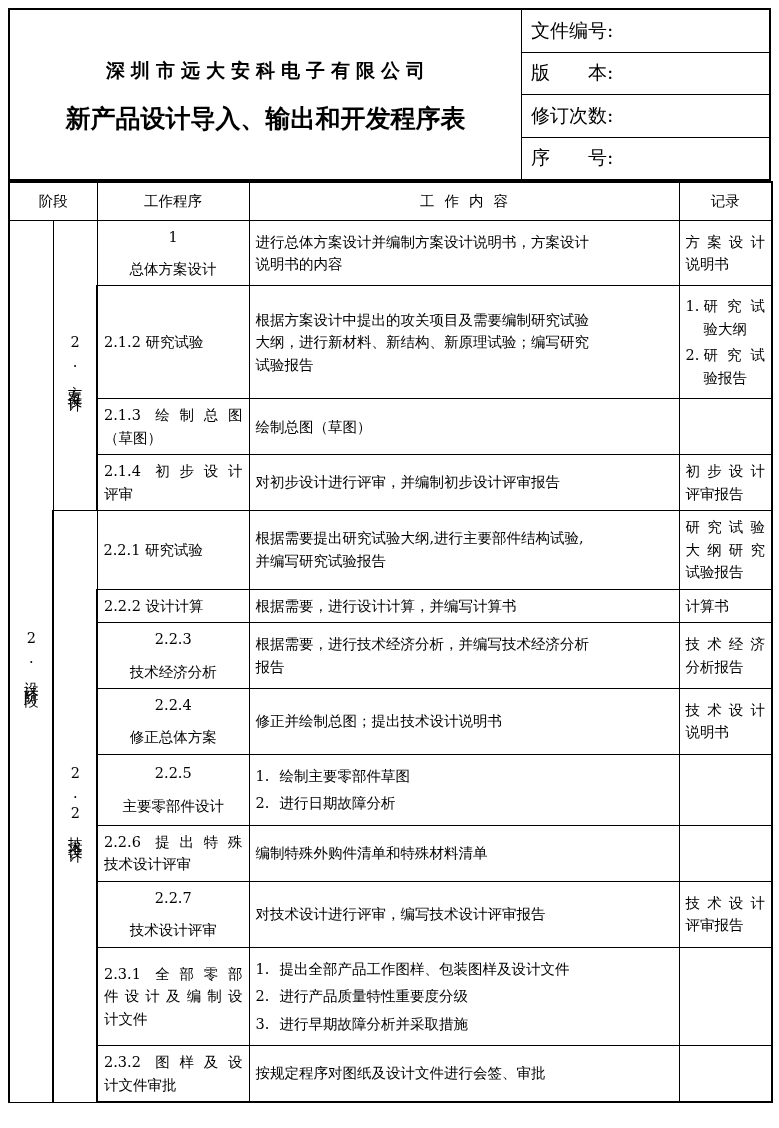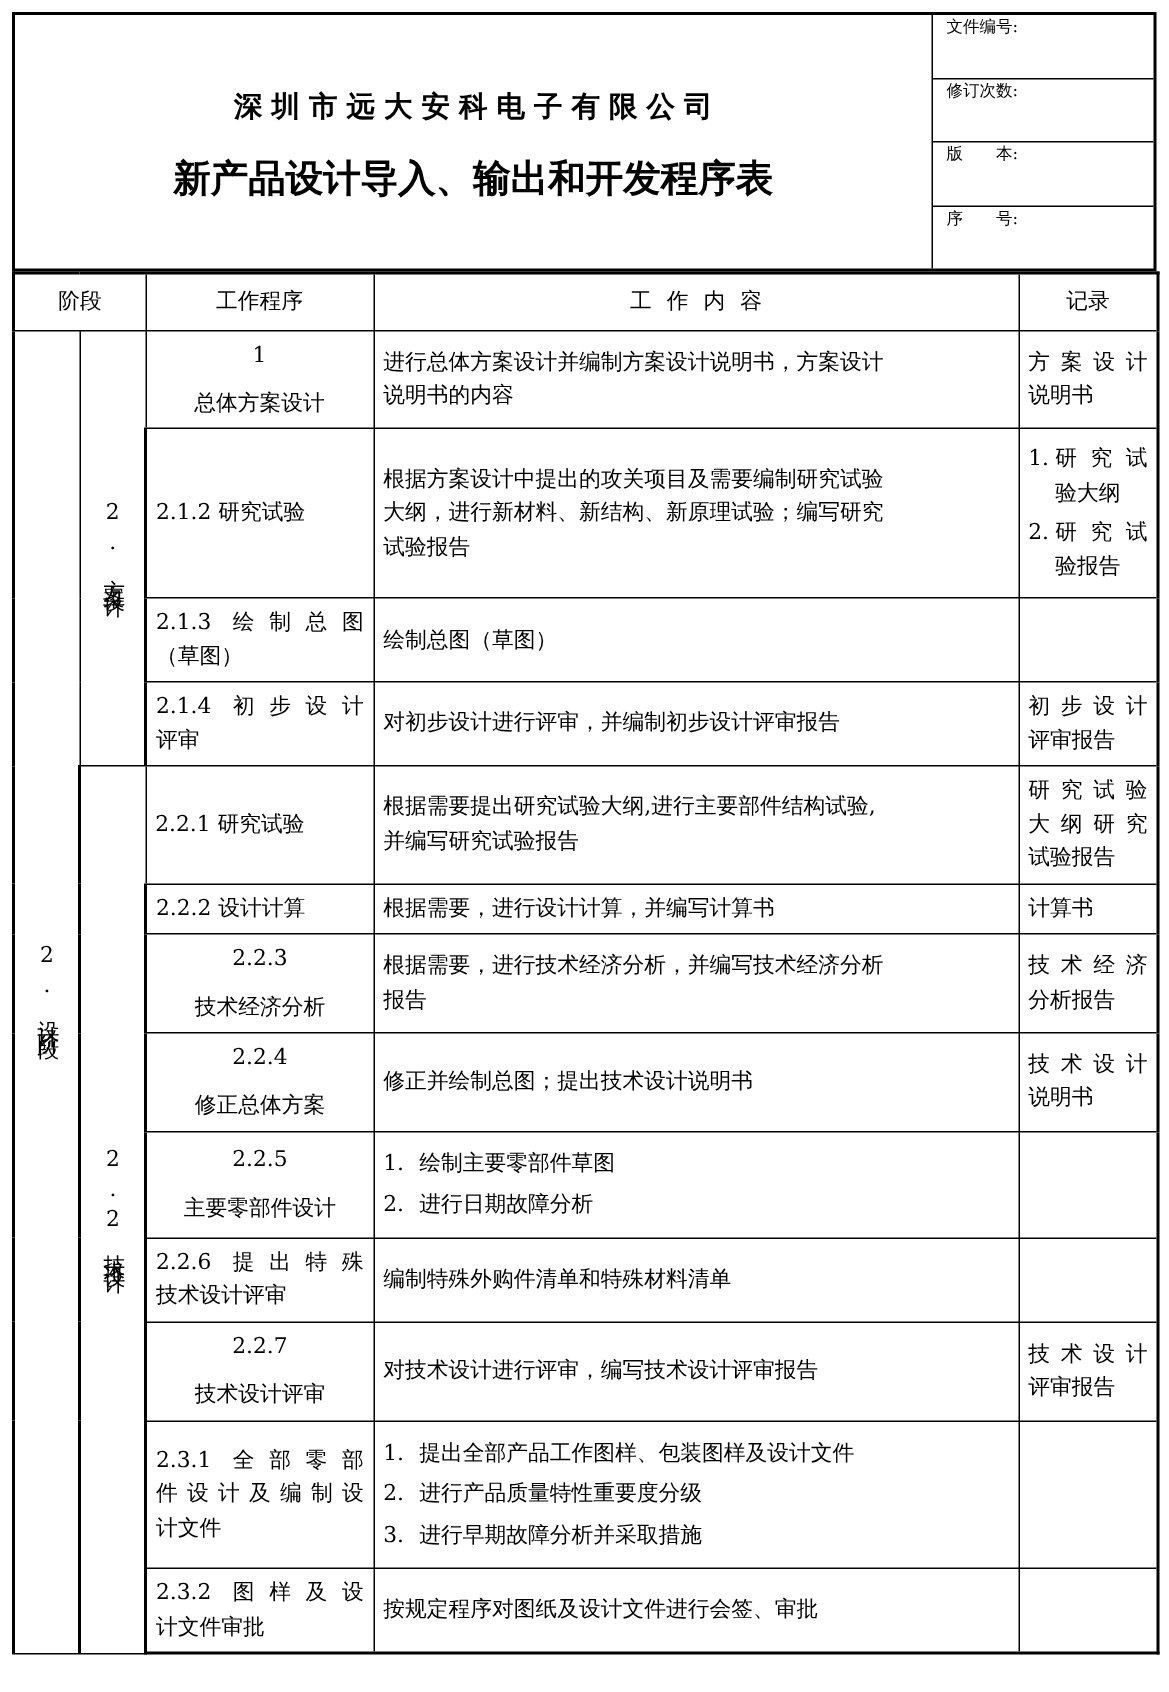--- a/index.html
+++ b/index.html
@@ -25,21 +25,21 @@
     position: absolute;
     left: 8px;
     top: 8px;
     width: 763px;
     height: 173px;
     border: 2px solid #000;
     box-sizing: border-box;
     display: flex;
   }
   .hdr-left {
-    width: 612px;
+    width: 512px;
     box-sizing: border-box;
     border-right: 1.5px solid #000;
     display: flex;
     flex-direction: column;
     align-items: center;
     justify-content: center;
     padding-top: 4px;
   }
   .company-name {
     font-family: "DejaVu Sans", "Liberation Sans", sans-serif;
@@ -59,24 +59,24 @@
   }
   .hdr-right {
     flex: 1;
     display: flex;
     flex-direction: column;
   }
   .hdr-field {
     flex: 1;
     border-bottom: 1.2px solid #000;
     display: flex;
-    align-items: flex-start;
+    align-items: center;
     padding-left: 9px;
     box-sizing: border-box;
-    font-size: 11px;
+    font-size: 19px;
     white-space: nowrap;
   }
   .hdr-field:last-child { border-bottom: none; }
   .hdr-field .lbl { display: inline-block; }
   .hdr-field .val {
     margin-left: 14px;
     letter-spacing: 2px;
   }
 
   
@@ -181,25 +181,25 @@
     <div class="hdr-left">
       <div class="company-name">深圳市远大安科电子有限公司</div>
       <div class="doc-title">新产品设计导入、输出和开发程序表</div>
     </div>
     <div class="hdr-right">
       <div class="hdr-field">
         <span class="lbl">文件编号:</span>
         <span class="val"></span>
       </div>
       <div class="hdr-field">
-        <span class="lbl">修订次数:</span>
+        <span class="lbl">版　　本:</span>
         <span class="val"></span>
       </div>
       <div class="hdr-field">
-        <span class="lbl">版　　本:</span>
+        <span class="lbl">修订次数:</span>
         <span class="val"></span>
       </div>
       <div class="hdr-field">
         <span class="lbl">序　　号:</span>
         <span class="val"></span>
       </div>
     </div>
   </div>
 
   <table class="tbl">

